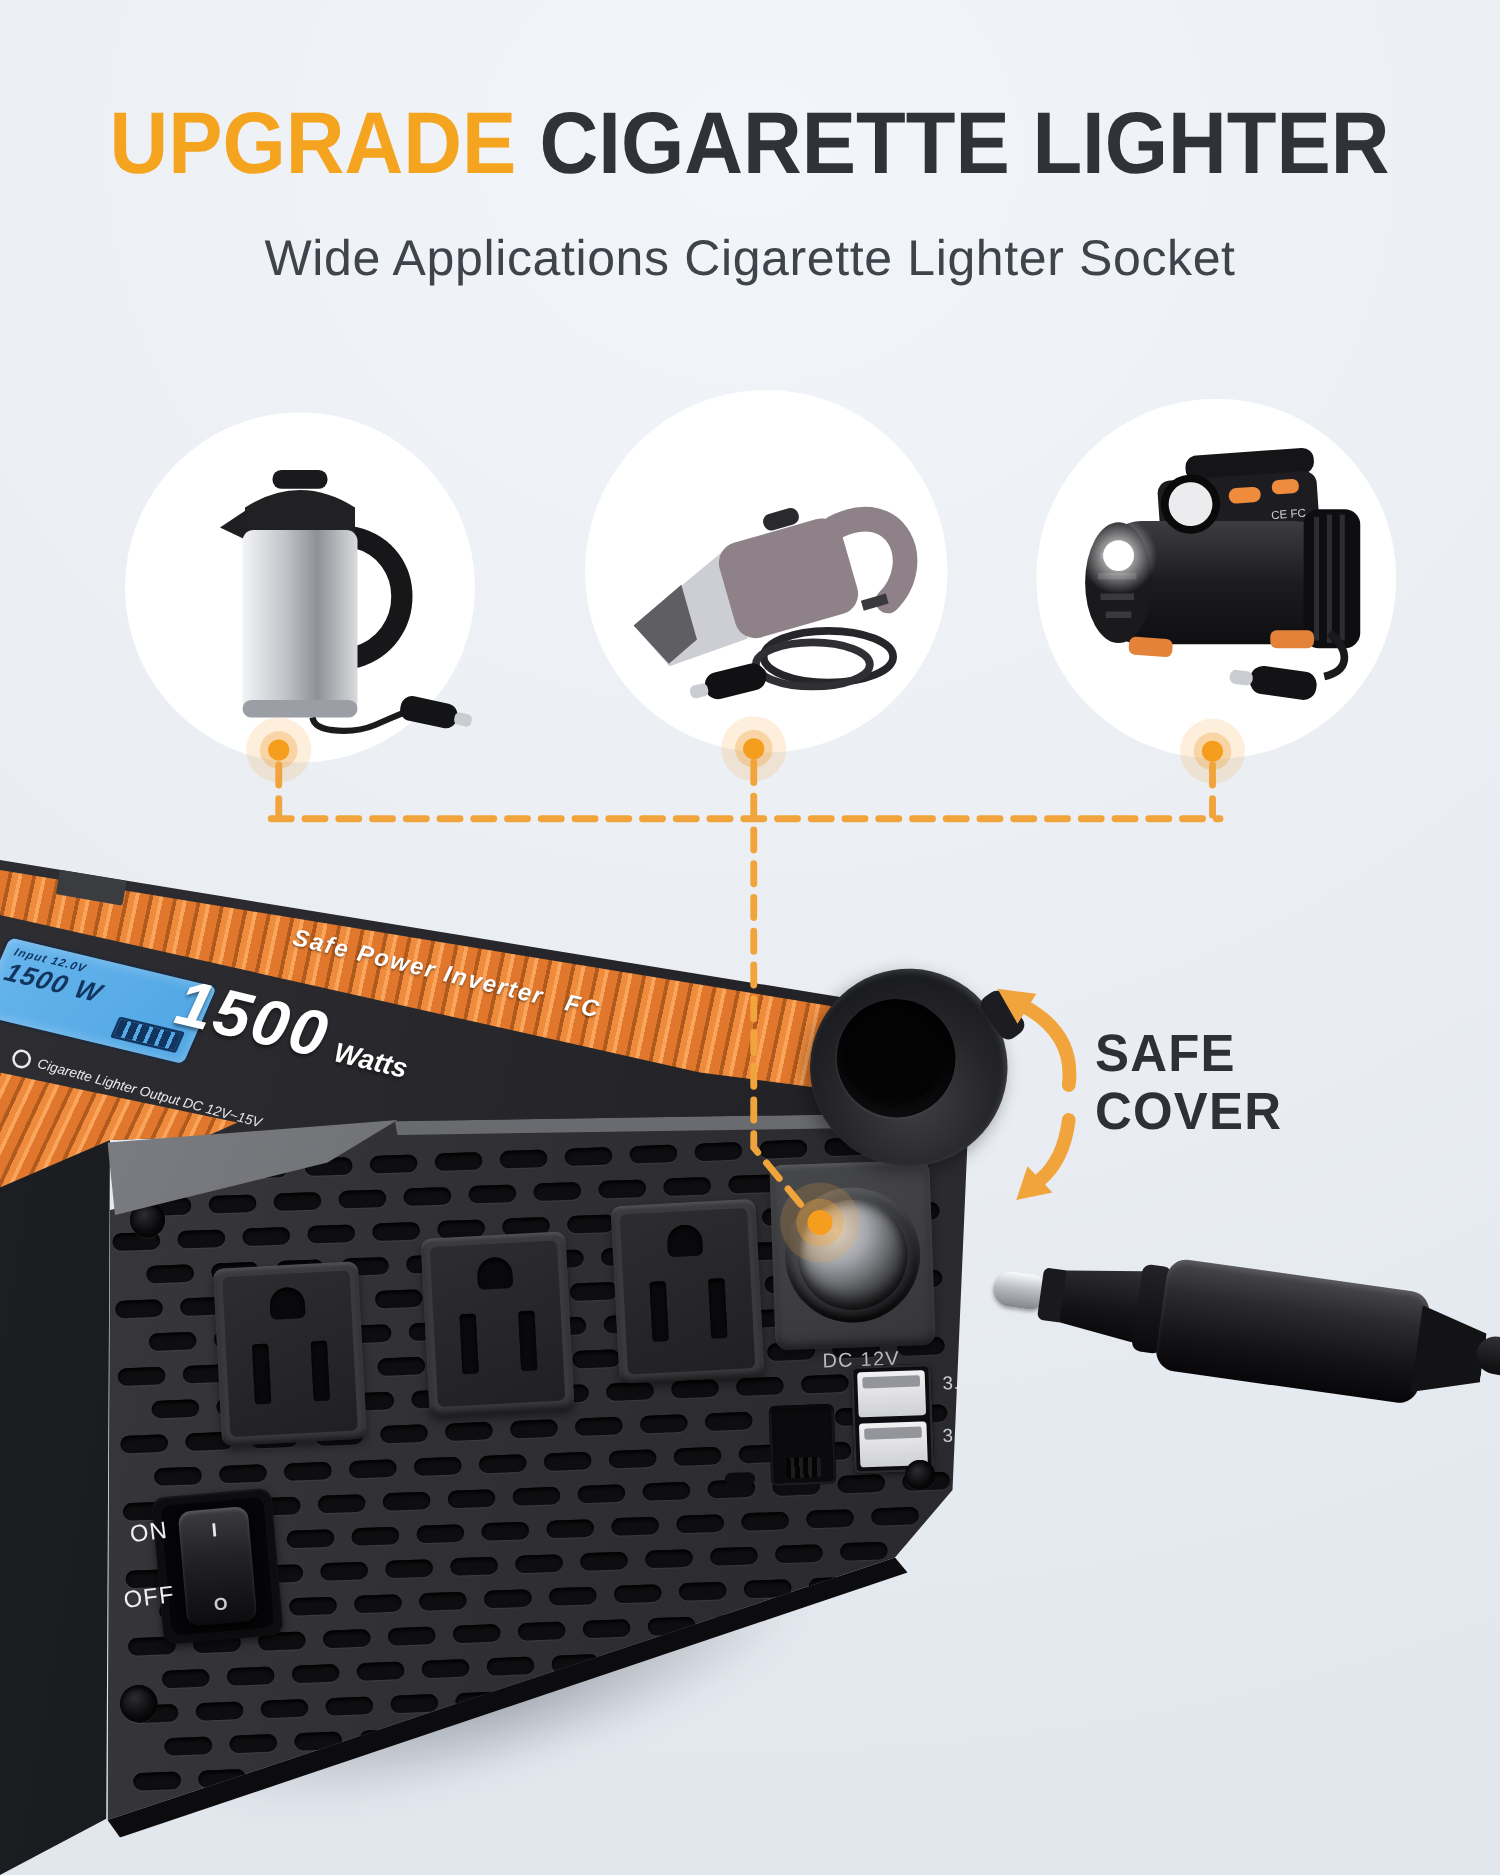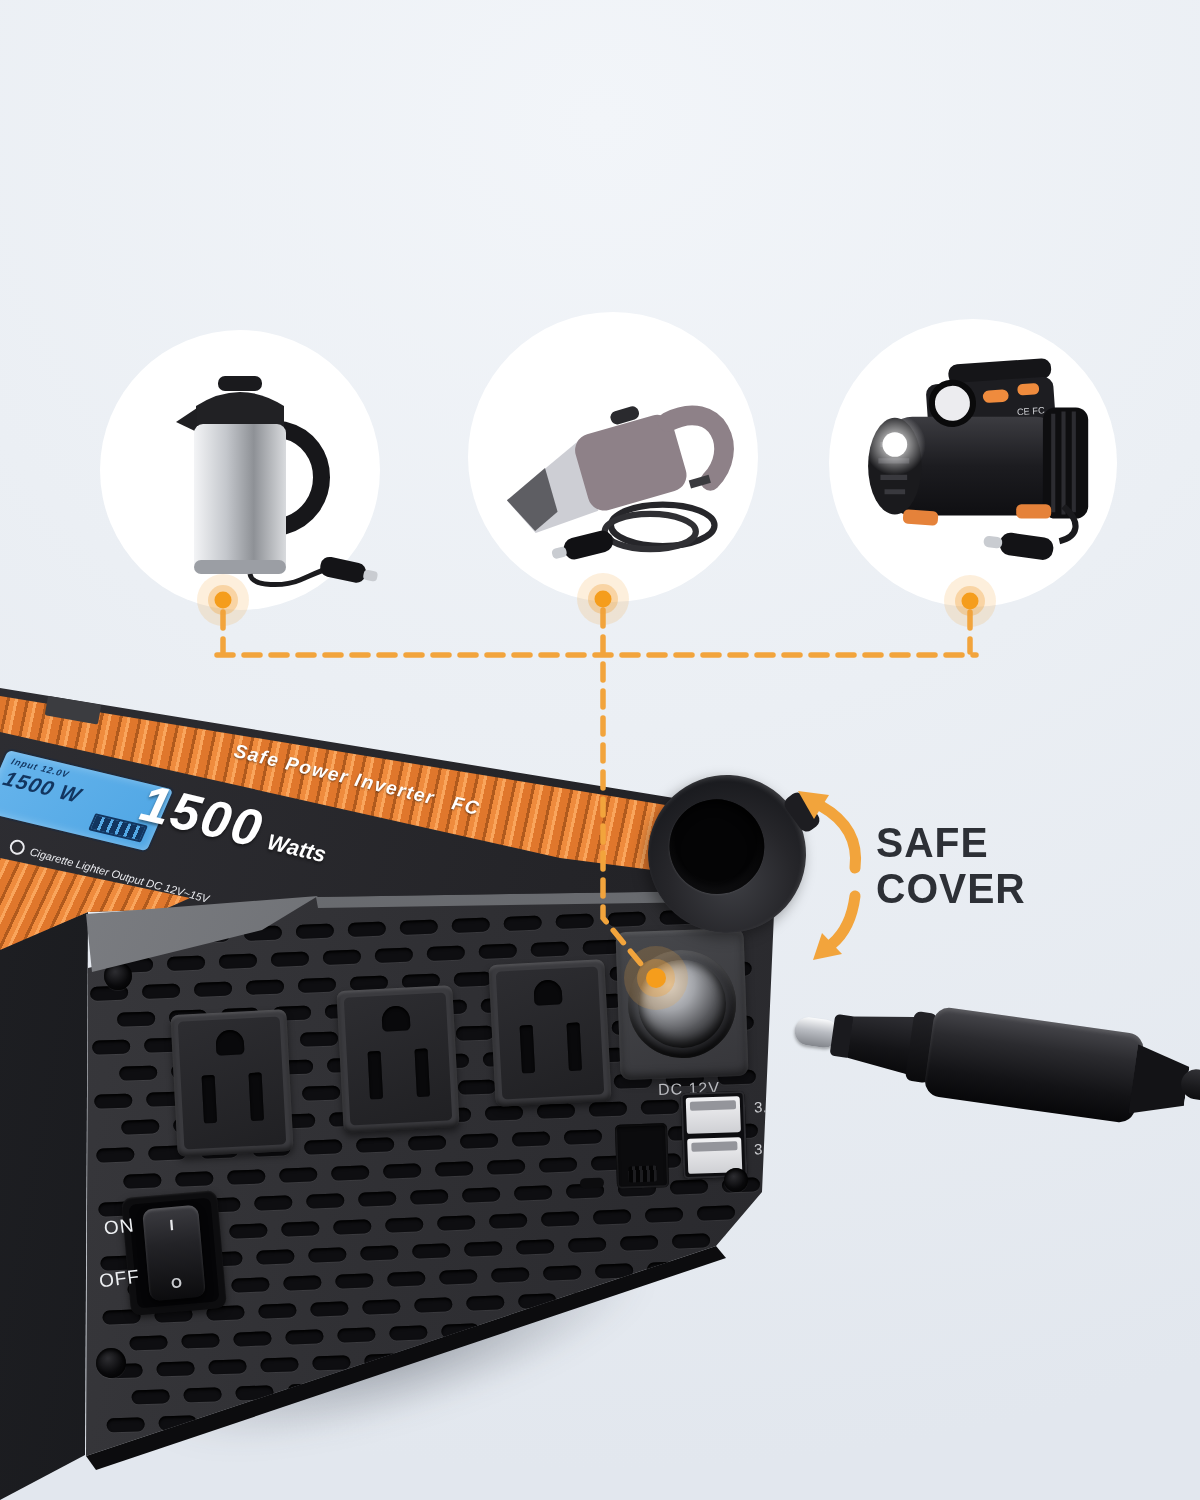--- a/index.html
+++ b/index.html
@@ -157,21 +157,27 @@
   .callout{left:876px;top:820px;font-size:42px;font-weight:800;color:var(--callout);line-height:46px;
     letter-spacing:1px;transform:scaleX(.97);transform-origin:left;z-index:7;}
   .flip-arrows{left:762px;top:776px;z-index:8;}
   .connectors{left:0;top:0;z-index:9;}
 </style>
 </head>
 <body>
 
 <div class="canvas">
 
+  <div class="title">
+    <div class="title-inner">
+      <span class="title-hl">UPGRADE</span><span>CIGARETTE LIGHTER</span>
+    </div>
+  </div>
   <div class="subtitle">
+    <div>Wide Applications Cigarette Lighter Socket</div>
   </div>
 
   <div class="app-circle" id="circle-kettle">
     <svg viewBox="0 0 280 280">
       <defs>
         <linearGradient id="steel" x1="0" y1="0" x2="1" y2="0">
           <stop offset="0" stop-color="#f3f4f6"></stop>
             <stop offset=".35" stop-color="#c4c7cc"></stop>
           <stop offset=".65" stop-color="#8e9196"></stop>
             <stop offset="1" stop-color="#d9dbde"></stop>

